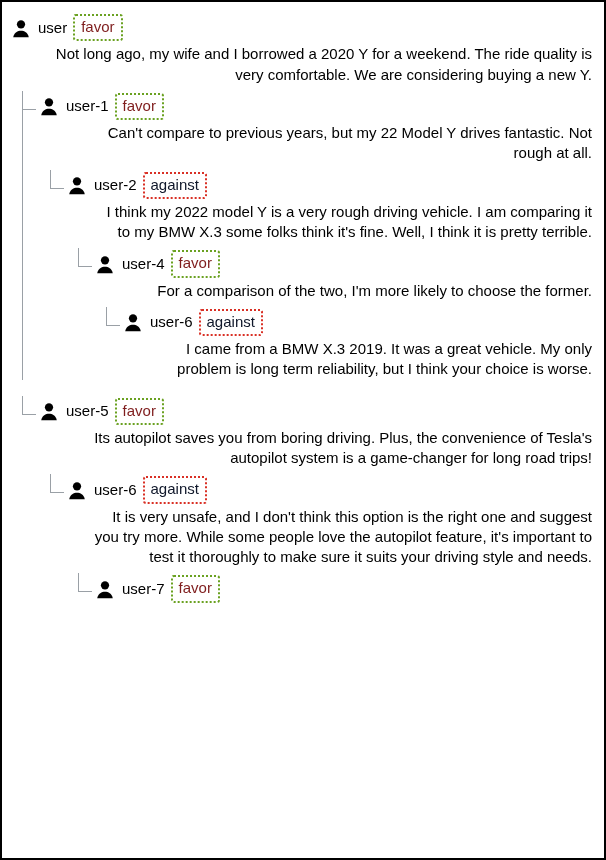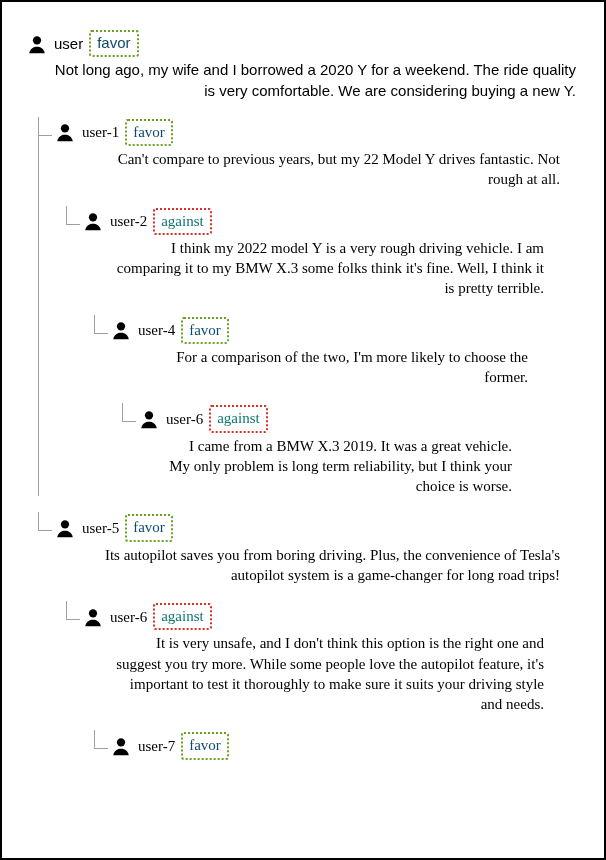--- a/index.html
+++ b/index.html
@@ -14,28 +14,27 @@
   .frame {
     width: 606px;
     height: 860px;
     border: 2px solid #000;
     padding: 10px 12px 12px 8px;
     line-height: 1.35;
     position: relative;
   }
   .tree, .tree ul {
     list-style: none;
-    margin: 16px;
+    margin: 0;
     padding: 0;
   }
   .tree ul {
     margin-left: 10px;
     padding-left: 18px;
     position: relative;
-    font-family: Liberation Serif, serif;
   }
   .tree li {
     position: relative;
     padding-top: 2px;
   }
   .tree ul > li::before {
     content: "";
     position: absolute;
     left: -16px;
     top: 0;
@@ -71,22 +70,22 @@
   .uname { font-size: 15px; }
   .badge {
     display: inline-block;
     padding: 1px 6px 2px 6px;
     font-size: 15px;
     border-width: 2px;
     border-style: dotted;
     border-radius: 3px;
     background: #fff;
   }
-  .badge.favor  { border-color: #6aa121; color: #0c4a6e; }
-  .badge.against{ border-color: #d93025; color: #0f766e; }
+  .badge.favor  { border-color: #6aa121; color: #7f1d1d; }
+  .badge.against{ border-color: #d93025; color: #0f172a; }
   .body {
     margin-left: 28px;
     margin-bottom: 6px;
     font-size: 15px;
     line-height: 1.35;
     text-align: right;
   }
   .extra-gap { margin-top: 16px; }
 </style>
 </head>

